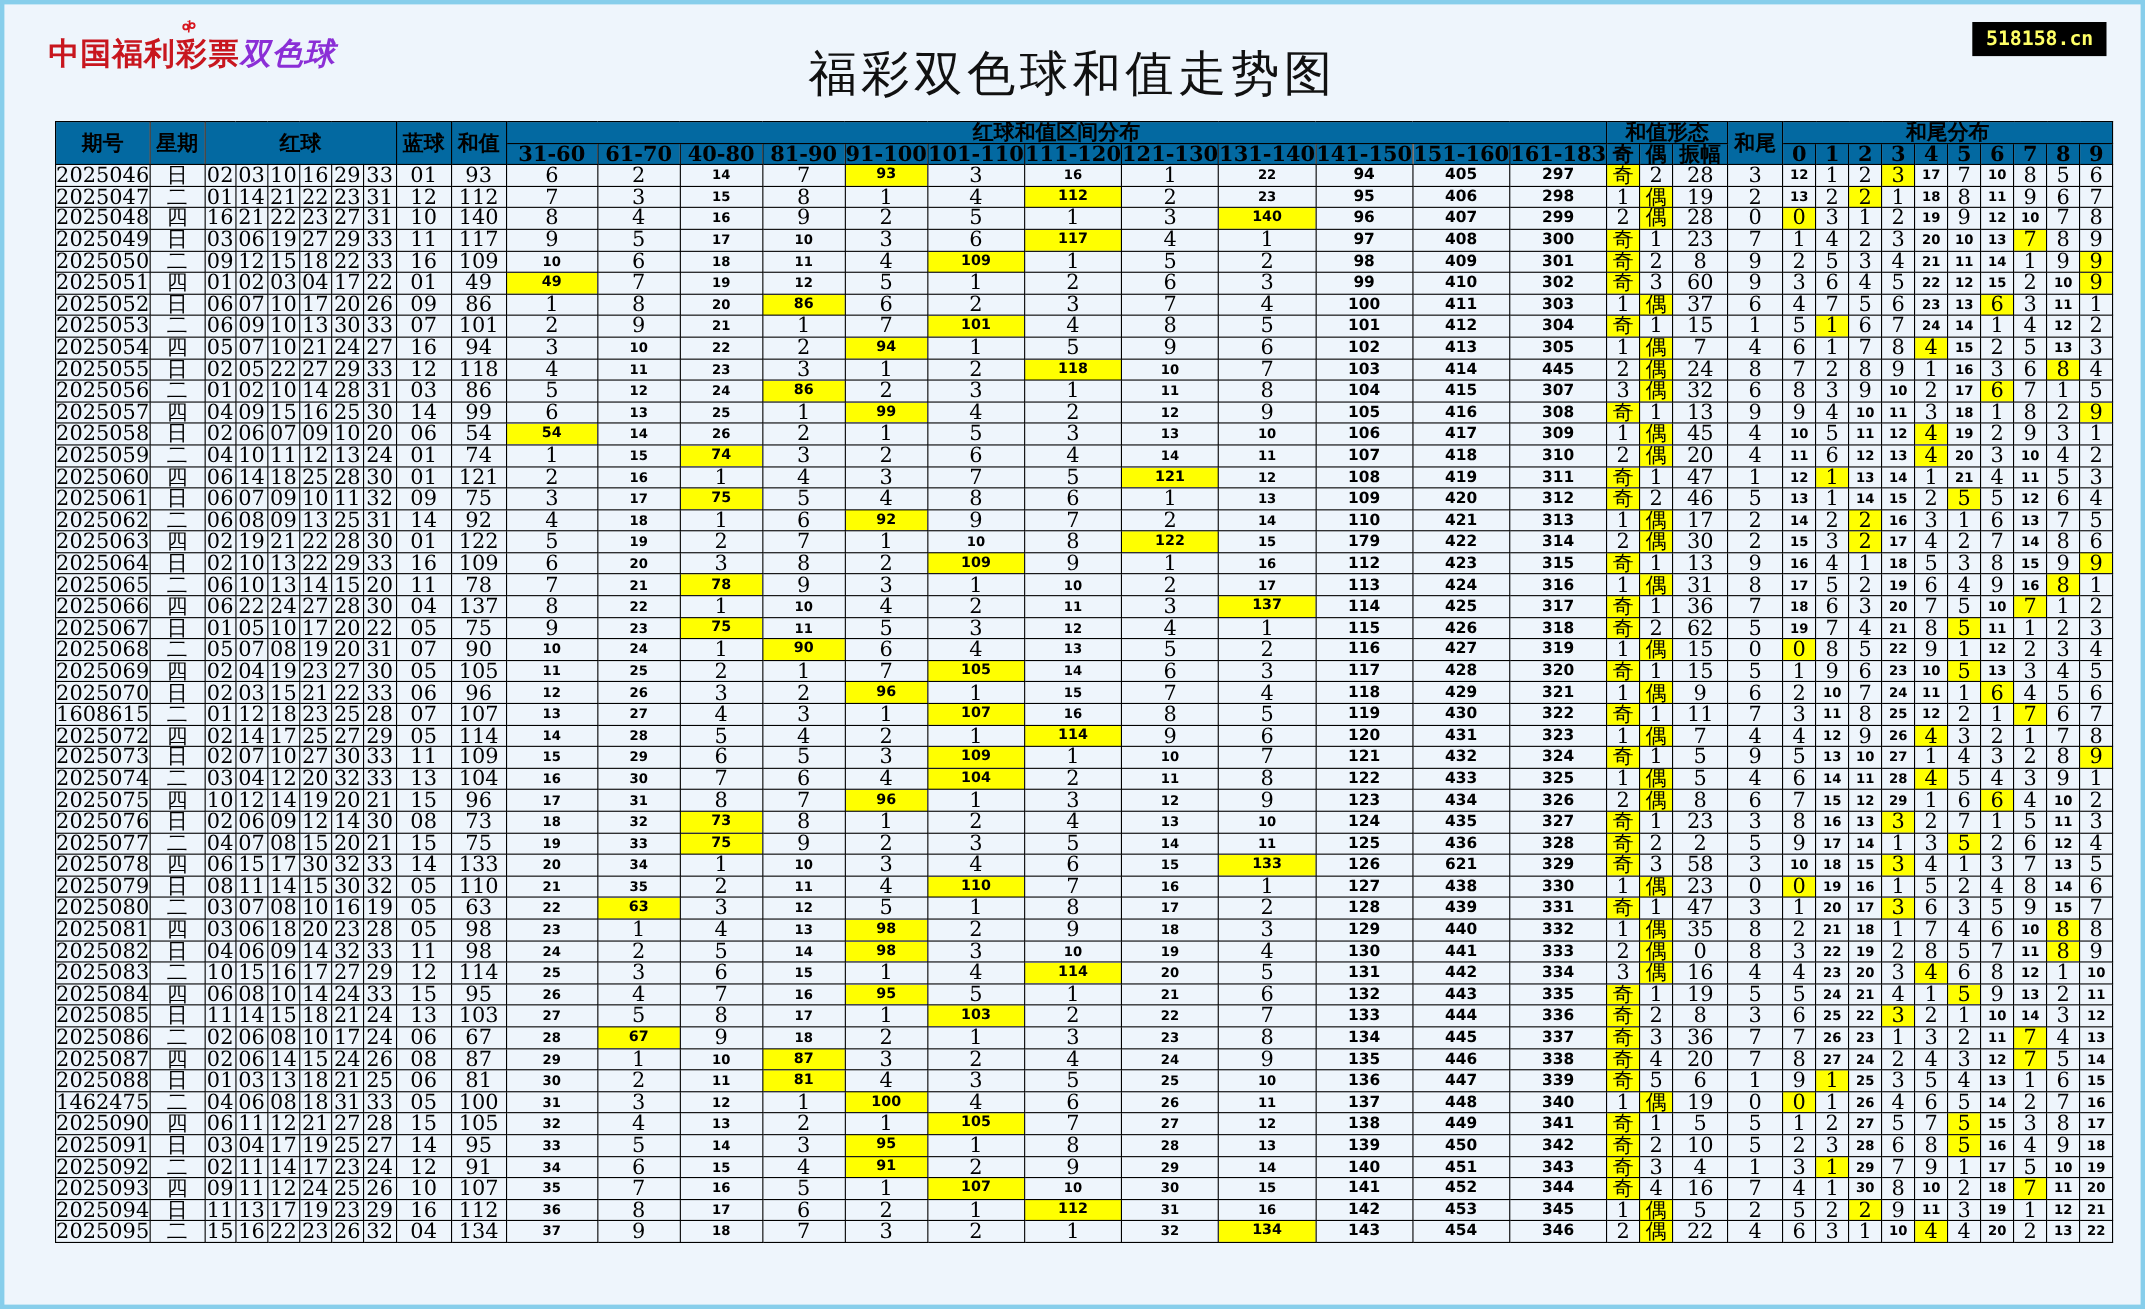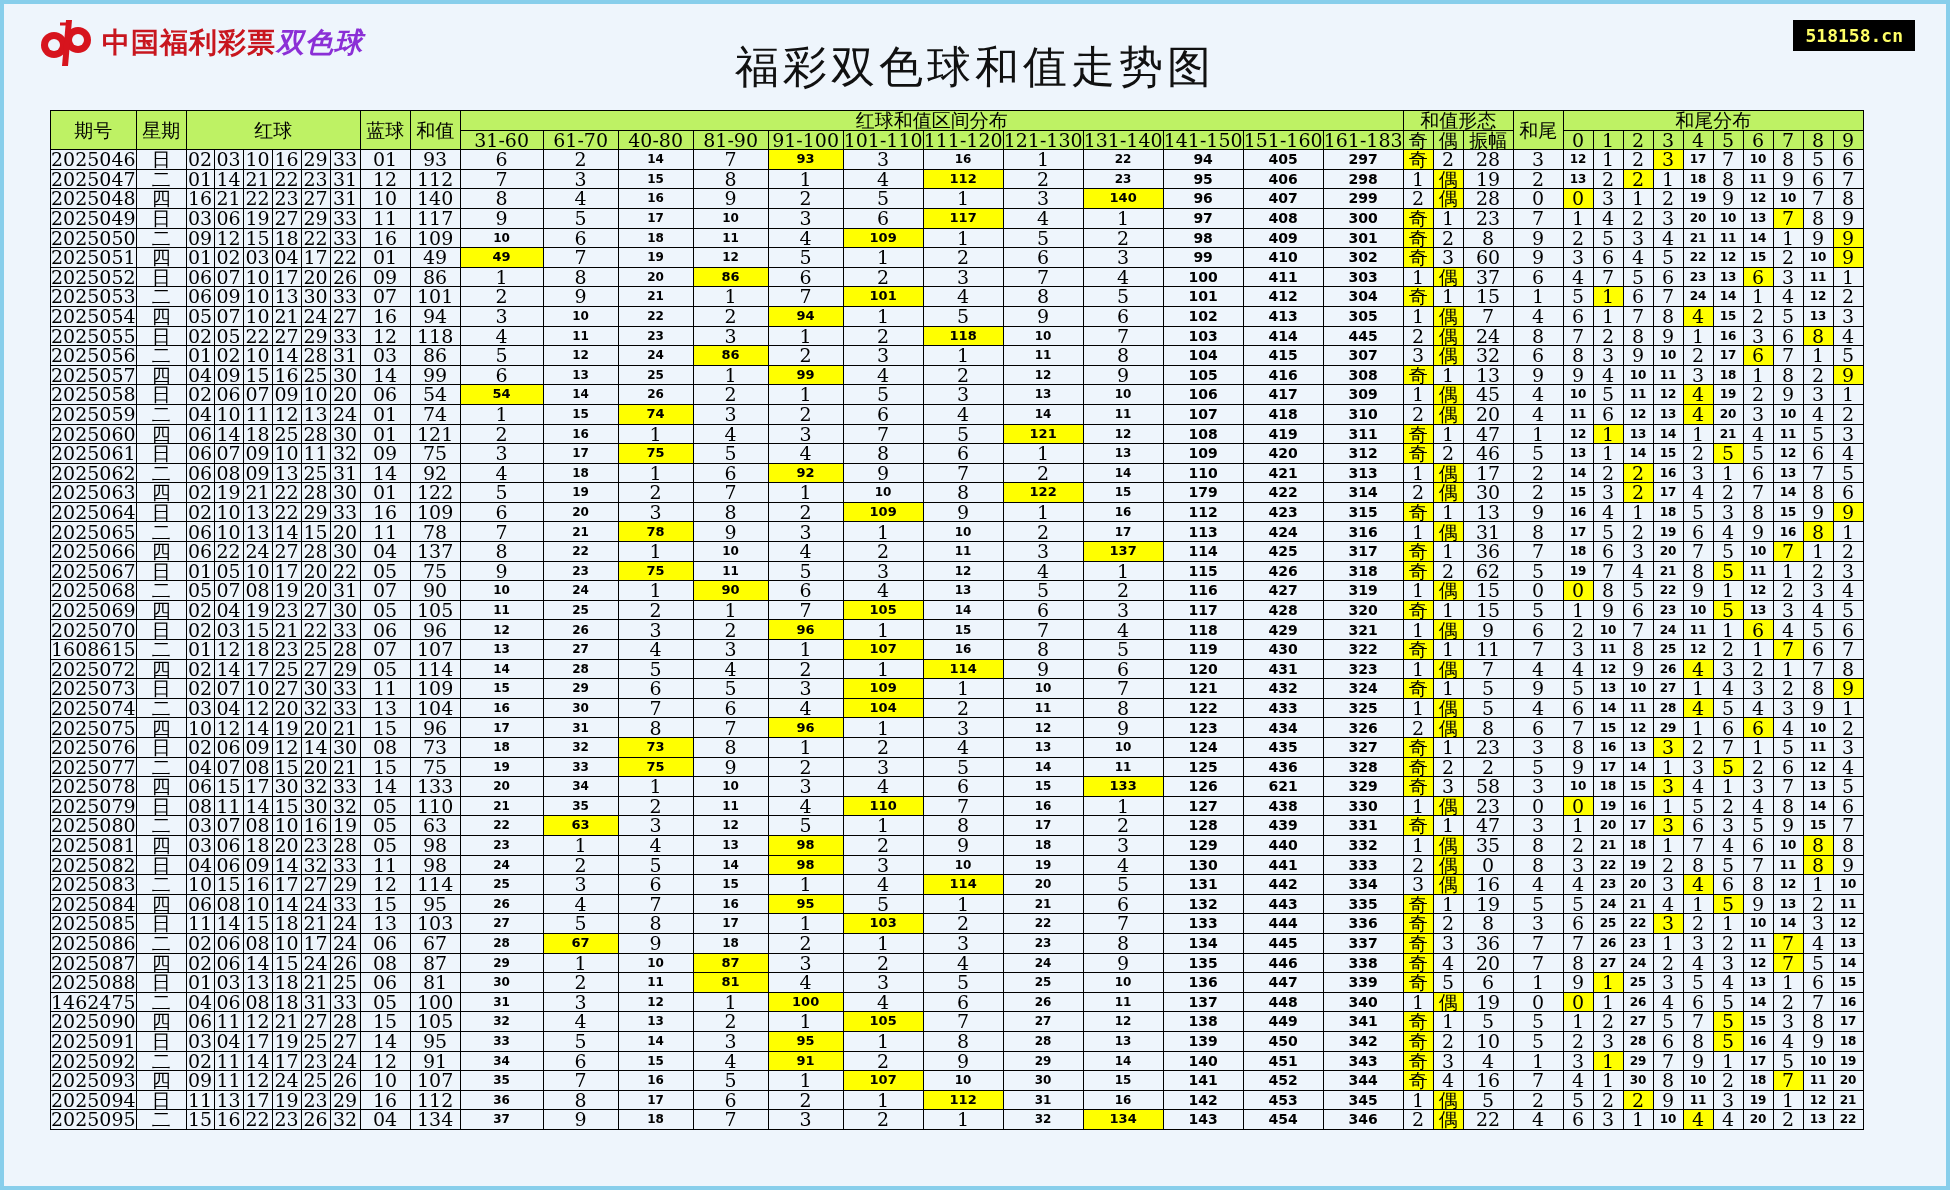--- a/index.html
+++ b/index.html
@@ -5,35 +5,35 @@
   html, body { margin:0; padding:0; }
   body {
     width:1950px; height:1190px; overflow:hidden;
     background:#87ceeb;
     font-family:"DejaVu Serif","Liberation Serif",serif;
   }
   .frame {
     position:absolute; left:4px; top:4px; width:1942px; height:1182px;
     background:#eef5fc;
   }
-  .logo { position:absolute; left:38px; top:18px; height:50px; display:flex; align-items:center; }
+  .logo { position:absolute; left:38px; top:18px; height:50px; display:flex; align-items:center;flex-direction:column; }
   .logo svg { display:block; }
   .logo-text { font-family:"DejaVu Sans","Liberation Sans",sans-serif; font-weight:bold; font-size:28px; color:#c8161e; letter-spacing:1px; margin-left:6px; }
   .logo-text .ssq { color:#8b2fd6; font-style:italic; }
   .title { position:absolute; left:0; width:1950px; top:38px; text-align:center; font-size:44px; color:#111; letter-spacing:4px; }
   .site { position:absolute; right:35px; top:20px; background:#000; color:#ffff66; font-family:"DejaVu Sans Mono","Liberation Mono",monospace; font-weight:bold; font-size:18px; padding:5px 12px; }
   table.grid {
     position:absolute; left:50px; top:110px;
     border-collapse:collapse; table-layout:fixed;
     font-size:19px; color:#000;
   }
   table.grid th, table.grid td {
     border:1px solid #000; padding:0; text-align:center; line-height:18.4px; height:18.6px; overflow:hidden; white-space:nowrap;
   }
-  table.grid th { background:#bef264; font-weight:normal; font-size:19px; }
+  table.grid th { background:#0369a1; font-weight:bold; font-size:19px; }
   table.grid td.s { font-size:12px; font-weight:bold; font-family:"DejaVu Sans","Liberation Sans",sans-serif; }
   table.grid td.m { font-size:14px; font-weight:bold; font-family:"DejaVu Sans","Liberation Sans",sans-serif; }
   .hl { background:#ffff00; }
   td.hl.v { font-size:13px; font-weight:bold; font-family:"DejaVu Sans","Liberation Sans",sans-serif; }
   td.rb { padding:0 1px; }
 </style>
 </head>
 <body>
 
 <div class="frame"></div>

